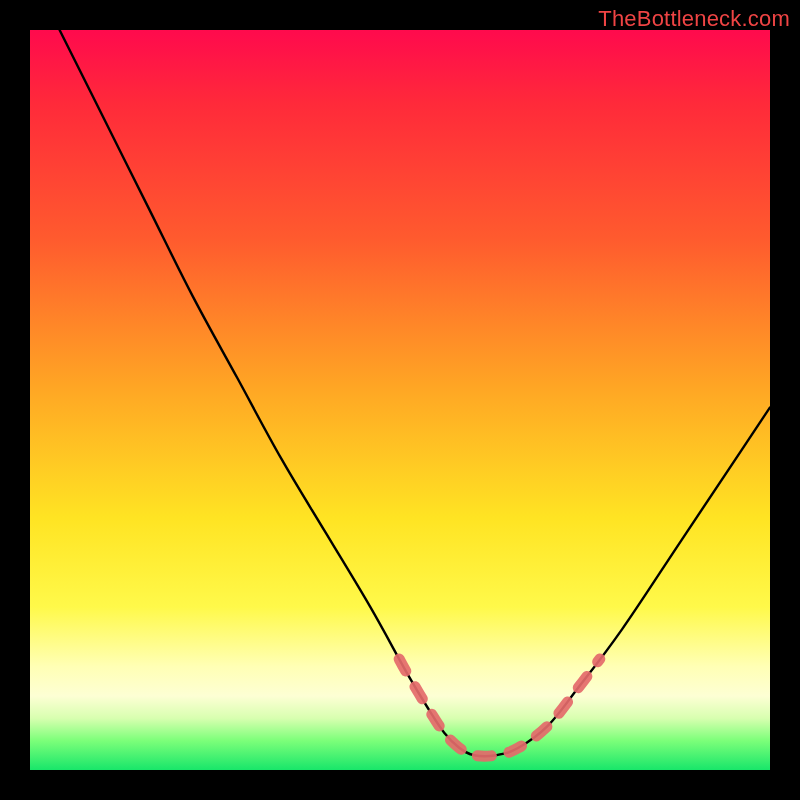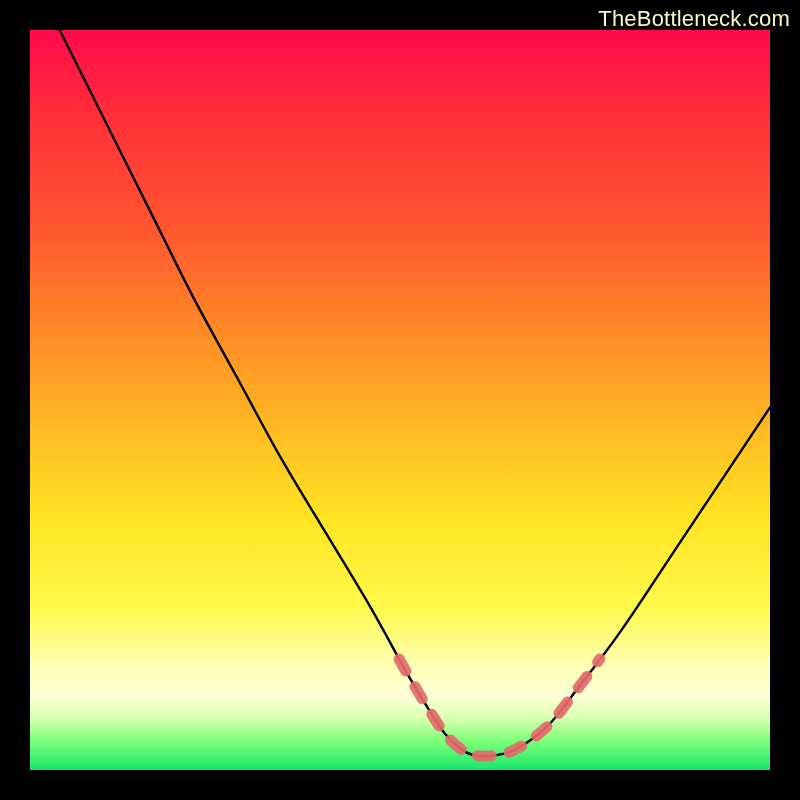--- a/index.html
+++ b/index.html
@@ -36,21 +36,21 @@
       #fdffd4 90%,
       #d8ffb0 93%,
       #7dff7a 96%,
       #18e66a 100%
     );
   }
   .attribution {
     position: absolute;
     top: 6px;
     right: 10px;
-    color: #fef9c3;
+    color: #ef4444;
     font-size: 22px;
     font-weight: 500;
     letter-spacing: 0.2px;
     user-select: none;
   }
   svg.curve {
     position: absolute;
     left: 0;
     top: 0;
     width: 740px;

